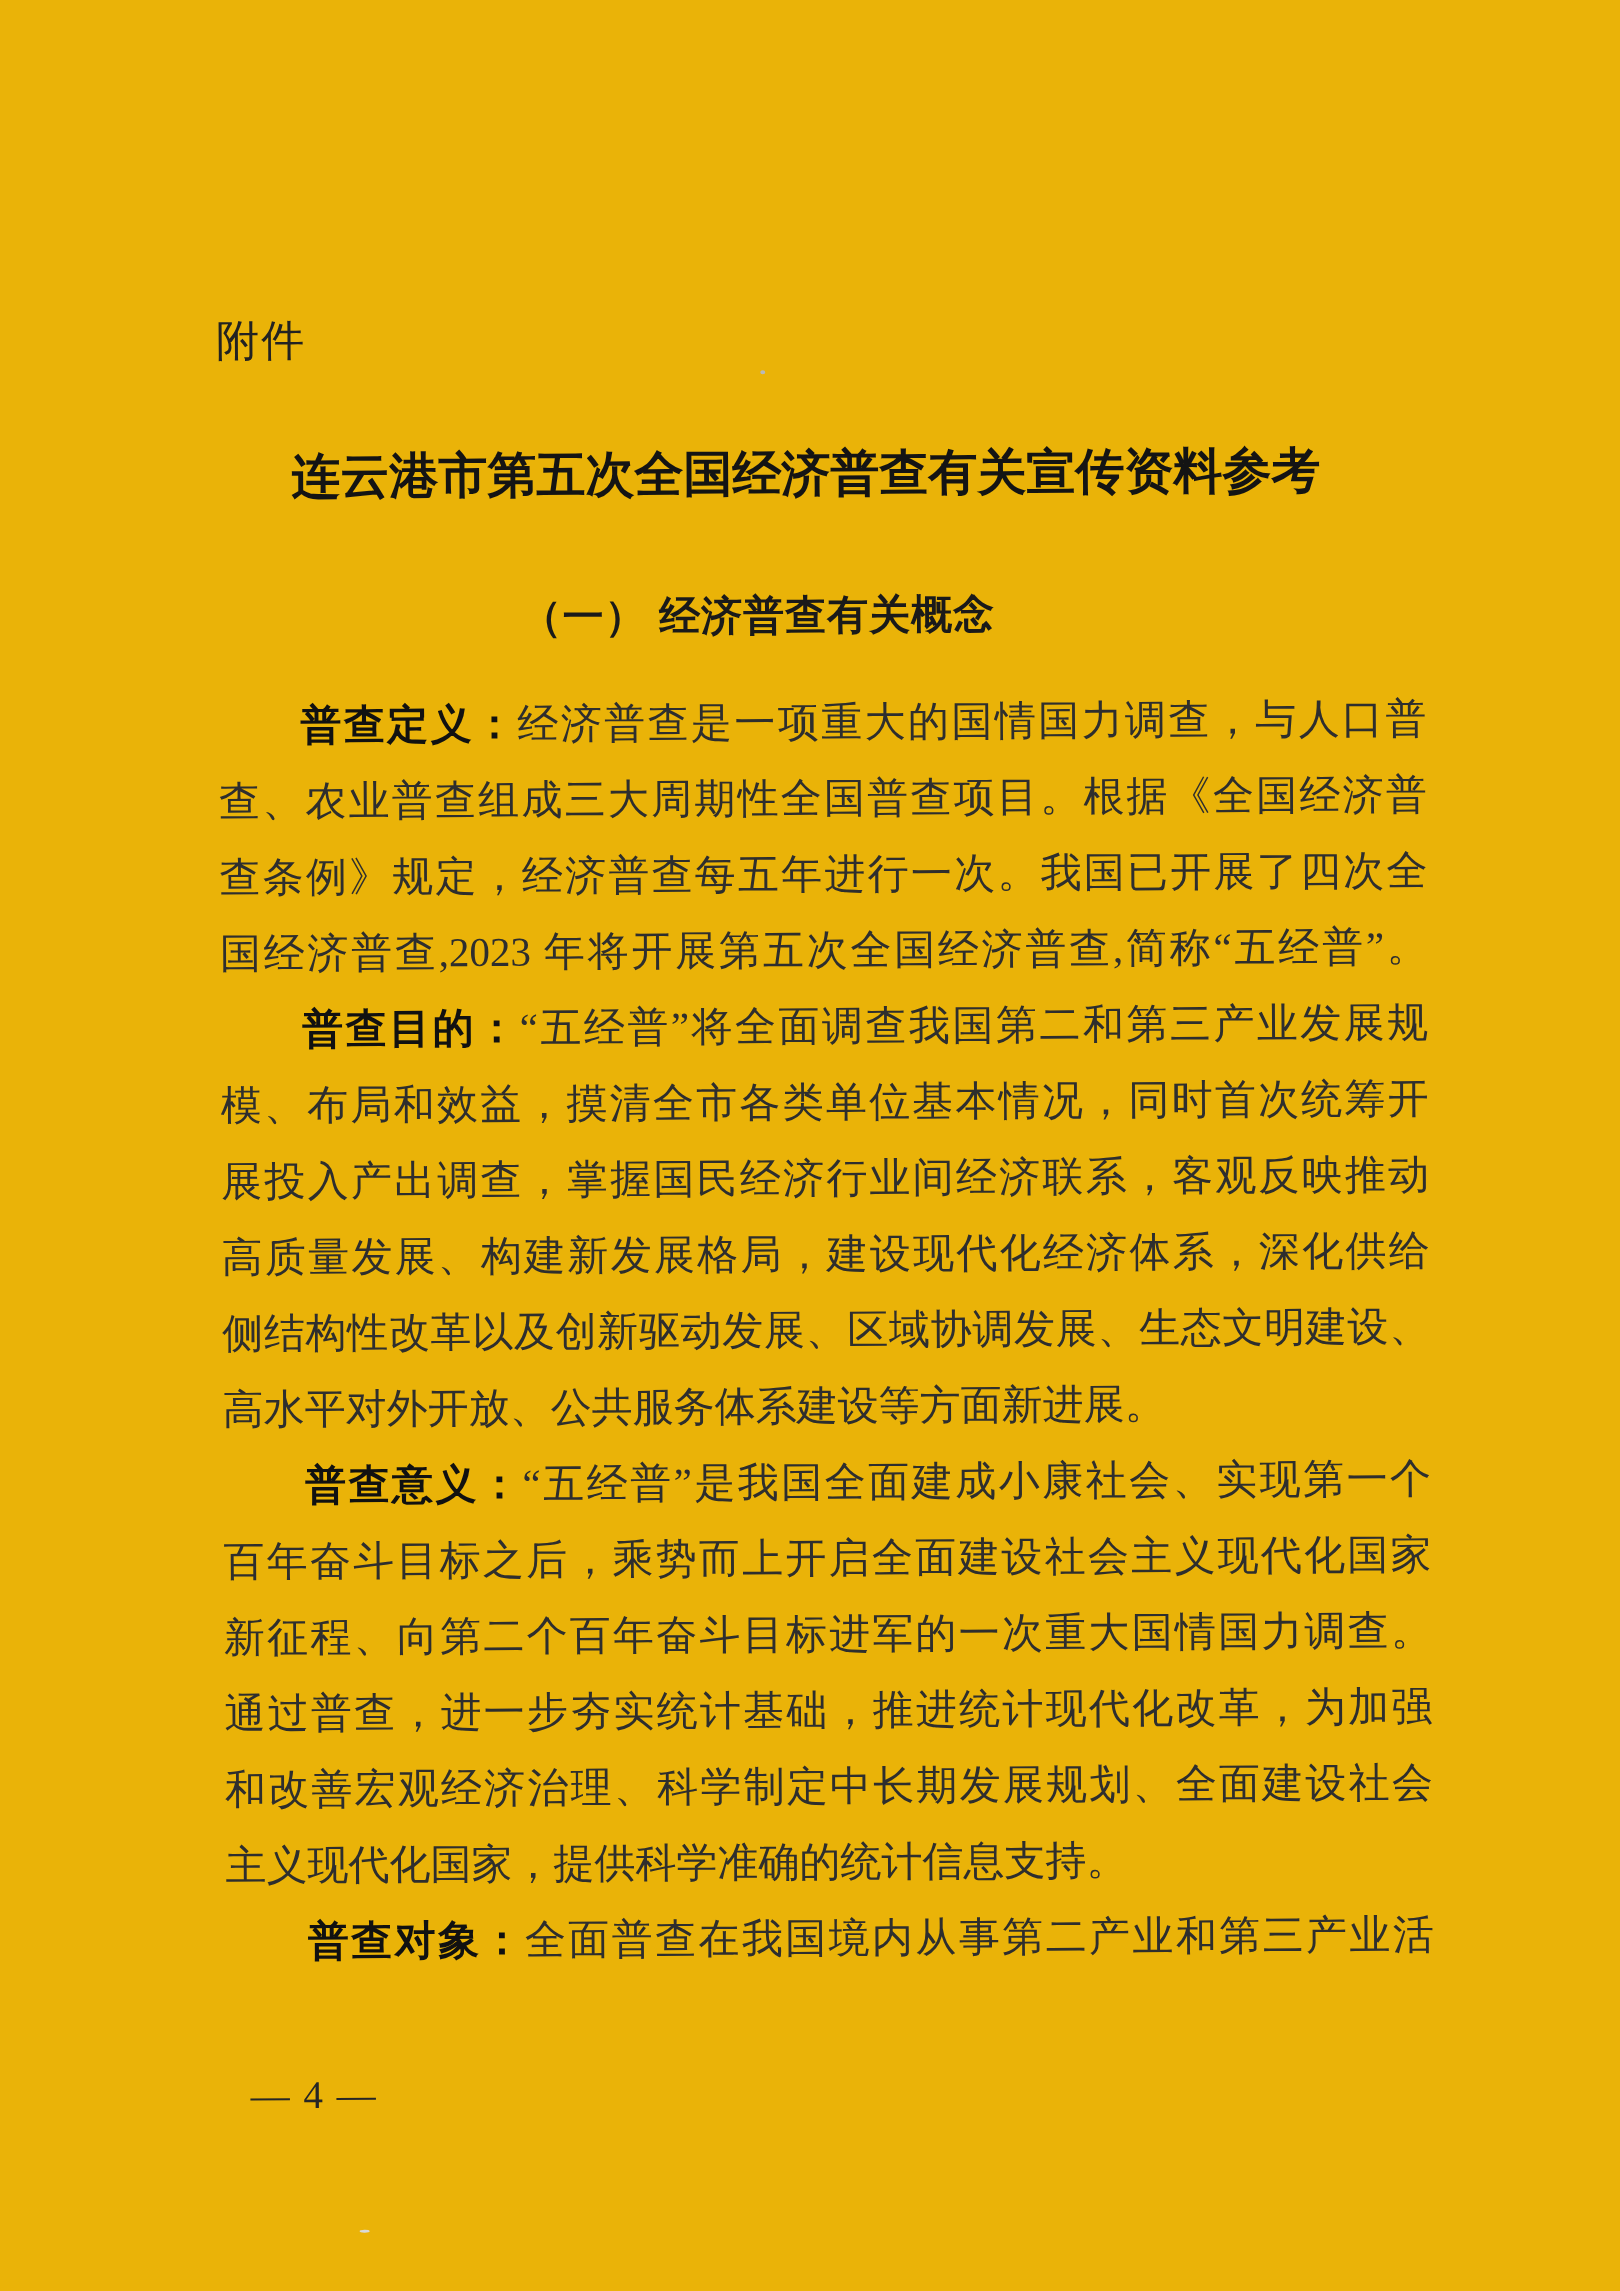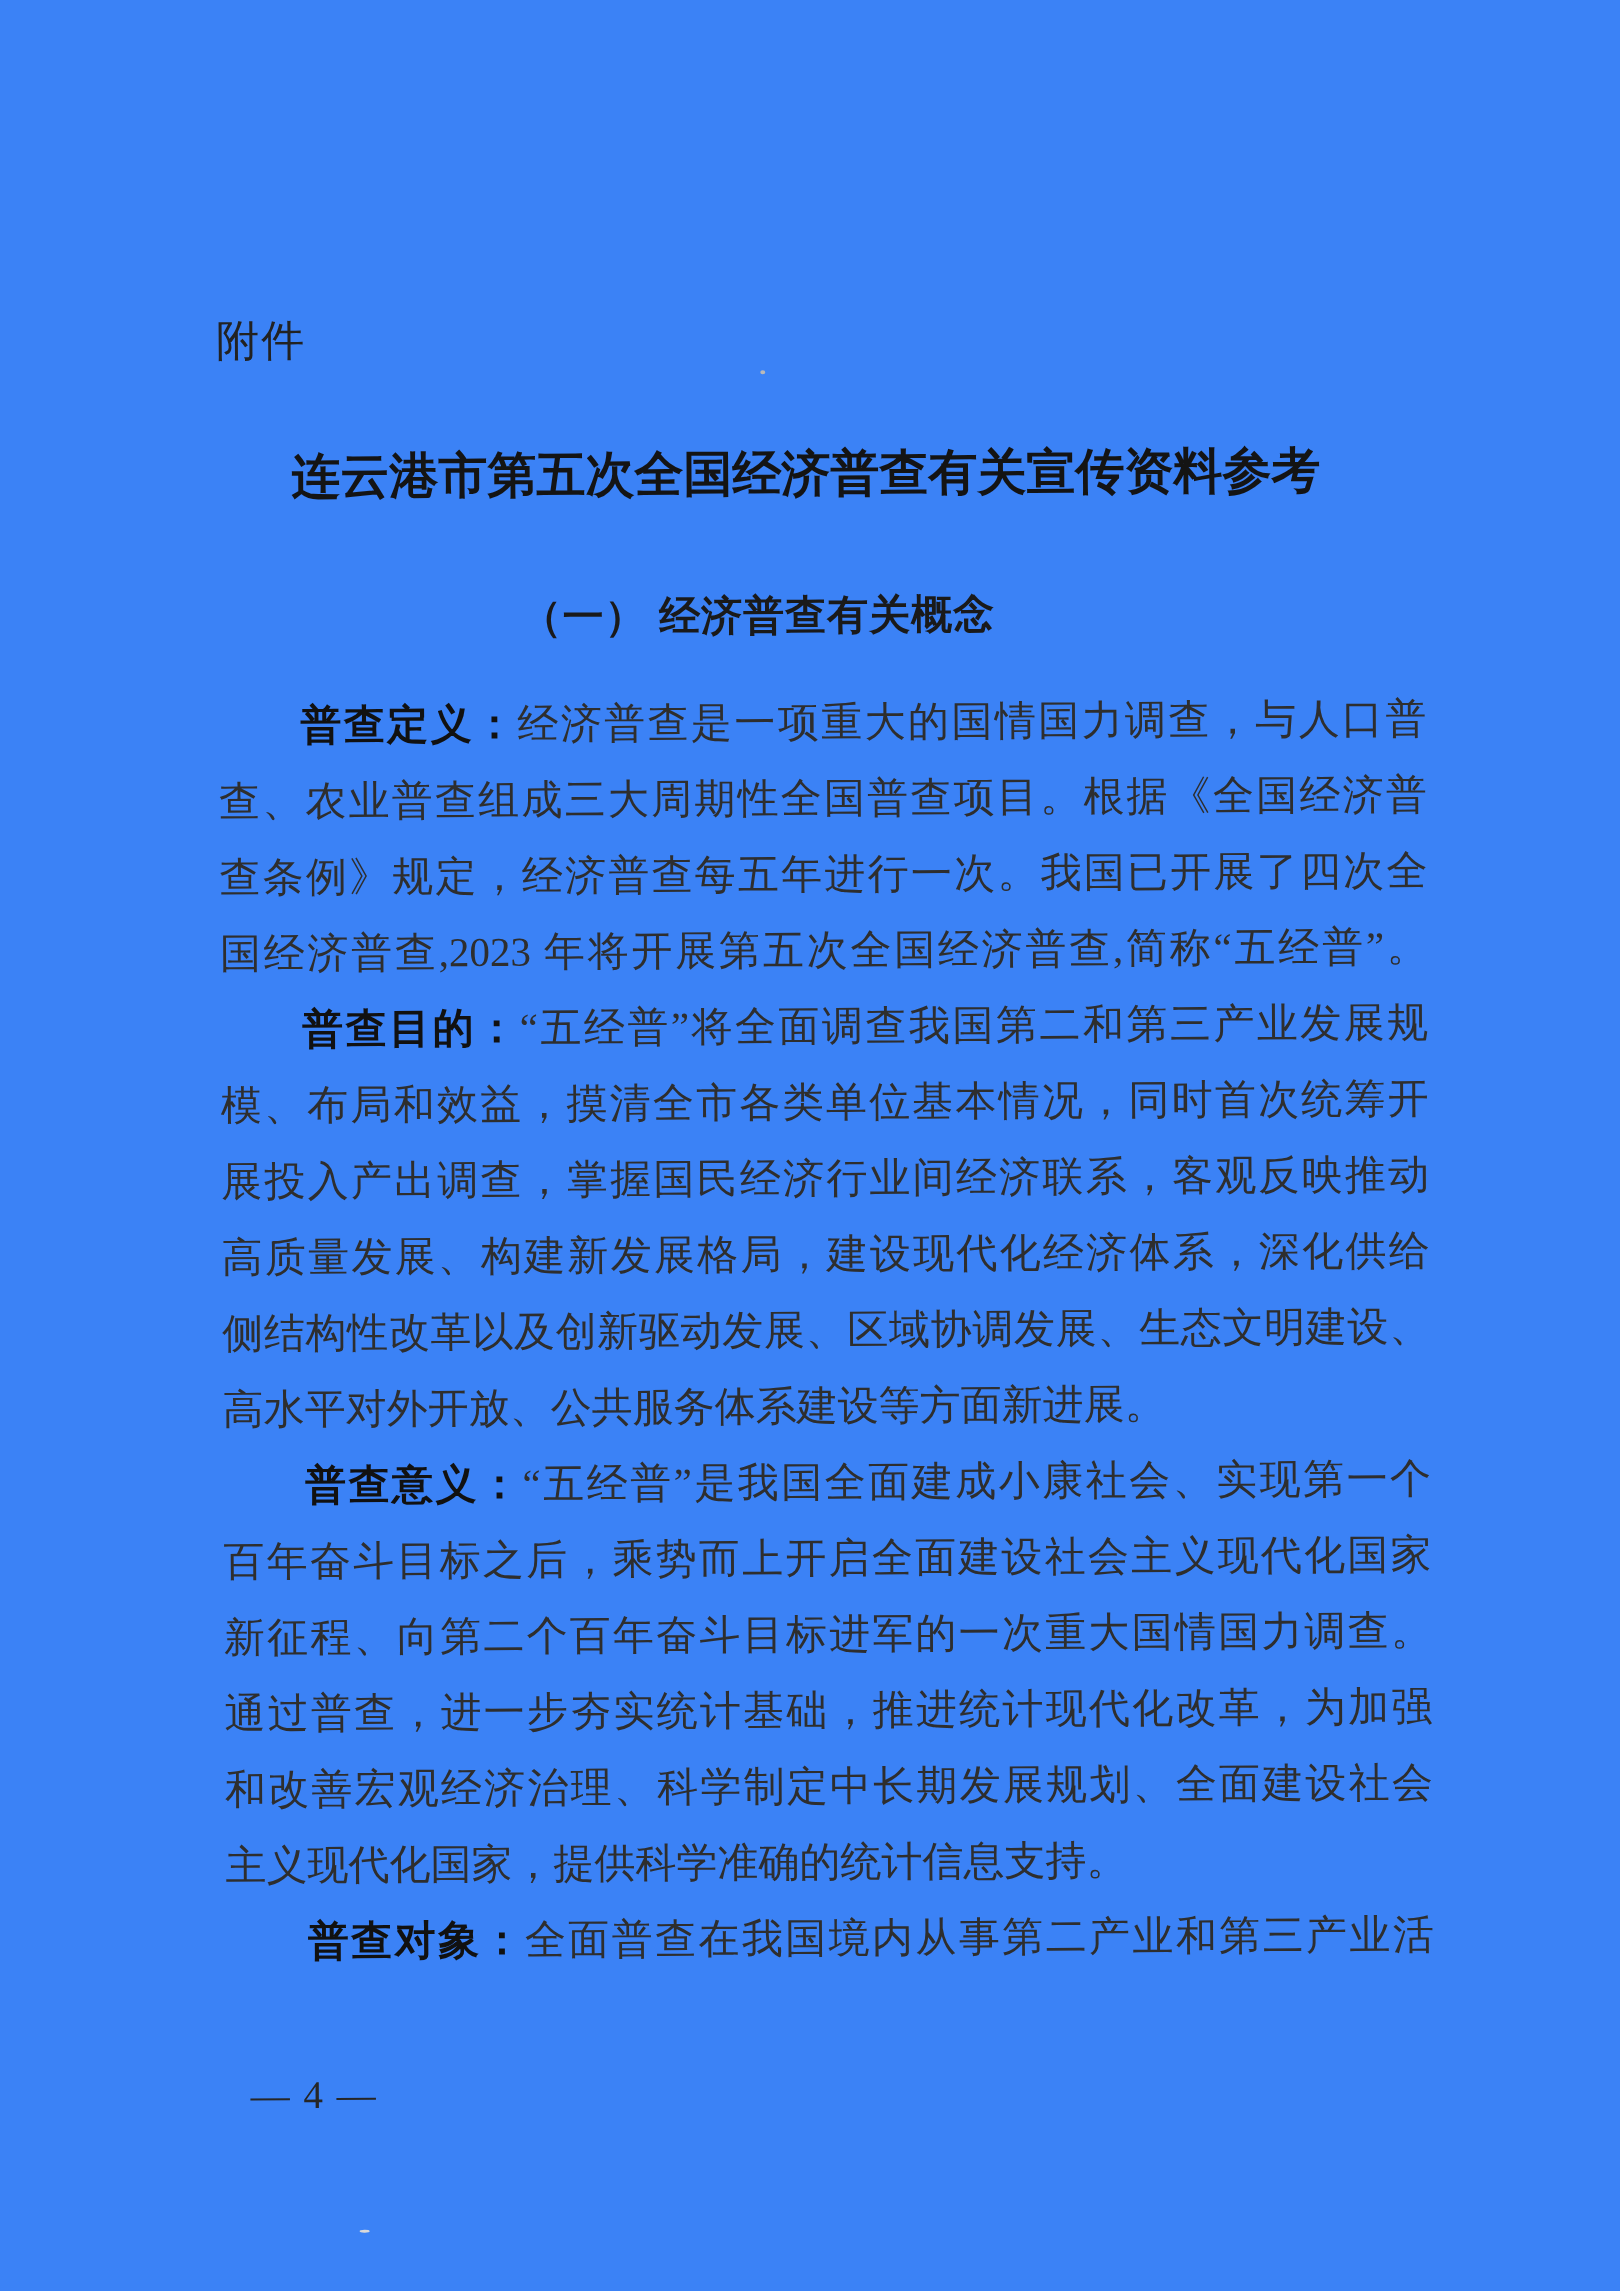--- a/index.html
+++ b/index.html
@@ -1,20 +1,20 @@
 <!DOCTYPE html>
 <html><head>
 <meta charset="utf-8">
 <style>
   html, body { margin: 0; padding: 0; background: #e8e8e8; }
   .page {
     position: relative;
     width: 1620px;
     height: 2292px;
-    background: #3b82f6;
+    background: #eab308;
     overflow: hidden;
     font-family: "Liberation Serif", "DejaVu Serif", serif;
     color: #2a2a2a;
     font-kerning: none;
   }
   
   .scan {
     position: absolute;
     inset: 0;
     transform: rotate(-0.35deg);

